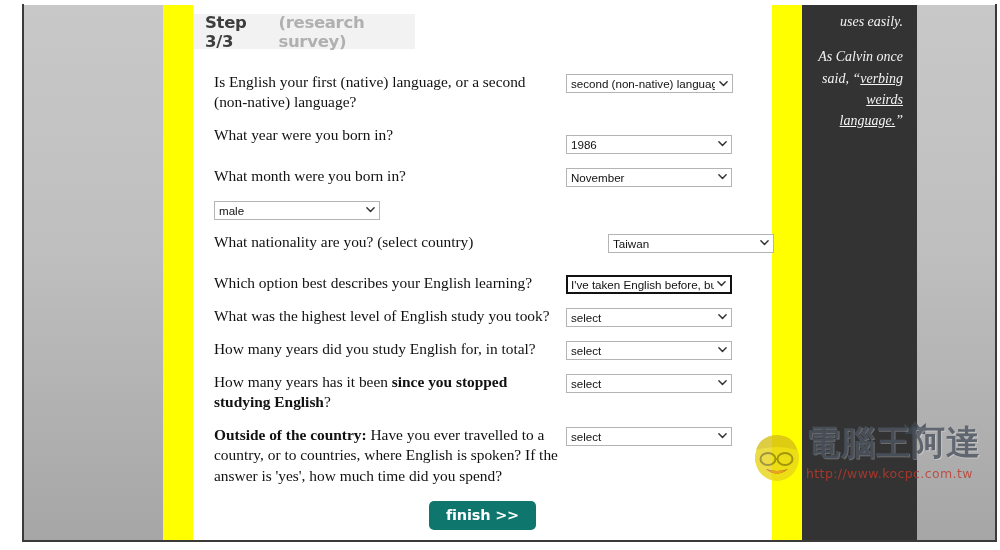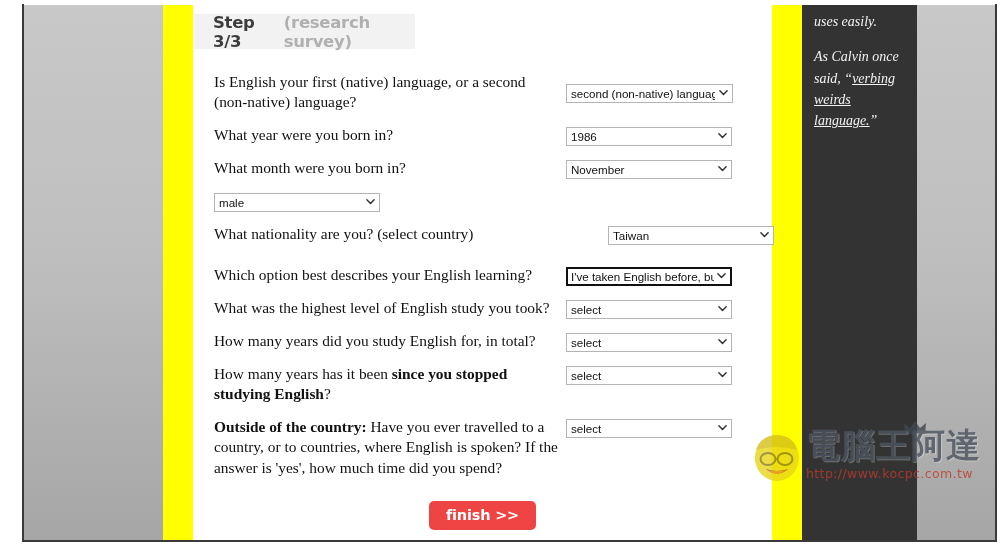--- a/index.html
+++ b/index.html
@@ -70,21 +70,21 @@
     position: absolute; left: 193px; top: 5px; width: 579px; height: 535px;
     background: #ffffff;
   }
 
   
   .step-tab {
     position: absolute; left: 0px; top: 9px;
     width: 222px; height: 35px;
     background: #f2f2f2;
     display: flex; align-items: center;
-    padding-left: 20px;
+    padding-left: 12px;
     gap: 9px;
   }
   .step-label {
     font-family: "DejaVu Sans", sans-serif;
     font-weight: bold;
     font-size: 16.5px;
     color: #3d3d3d;
     letter-spacing: -0.3px;
   }
   .step-sub {
@@ -152,21 +152,21 @@
     display: block;
     width: 100%;
   }
 
   
   .finish-wrap {
     position: absolute; left: 0; top: 496px; width: 579px;
     display: flex; justify-content: center;
   }
   .finish-btn {
-    background: #ef4444;
+    background: #0f766e;
     border: none;
     border-radius: 5px;
     color: #ffffff;
     font-family: "DejaVu Sans", sans-serif;
     font-weight: bold;
     font-size: 14.5px;
     padding: 6px 17px 7px 17px;
     letter-spacing: -0.2px;
     cursor: pointer;
   }
@@ -176,20 +176,21 @@
     position: absolute; left: 802px; top: 5px; width: 115px; height: 535px;
     background: #333333;
     padding: 6px 14px 0 12px;
   }
   .dark-text {
     font-family: "Liberation Serif", serif;
     font-style: italic;
     font-size: 14px;
     color: #f3f3f3;
     line-height: 1.52;
+    text-align: right;
   }
   .dark-text p { margin: 0 0 14px 0; }
   .dark-link {
     color: #f3f3f3;
     text-decoration: underline;
     cursor: pointer;
   }
 
   
   .watermark {
@@ -198,21 +199,21 @@
     width: 240px; height: 62px;
     pointer-events: none;
     opacity: 0.80;
   }
   .wm-face {
     position: absolute; left: 0; top: 4px;
     width: 56px; height: 56px;
   }
   .wm-cn {
     position: absolute; left: 58px; top: 0px;
-    font-family: Liberation Sans, sans-serif;
+    font-family: Liberation Mono, monospace;
     font-weight: bold;
     font-size: 34px;
     color: #4d5560;
     letter-spacing: 1px;
     line-height: 42px;
     text-shadow: 1px 1px 0 rgba(255,255,255,0.35);
   }
   .wm-crown {
     position: absolute; left: 155px; top: -4px;
     width: 24px; height: 16px;
@@ -241,37 +242,37 @@
   <div class="yellow-right"></div>
 
   <div class="content-panel">
 
     <div class="step-tab">
       <span class="step-label">Step 3/3</span>
       <span class="step-sub">(research survey)</span>
     </div>
 
     <div class="form-area" id="survey-form">
-        <div class="form-row" style="margin-bottom: 12px; align-items: center;">
+        <div class="form-row" style="margin-bottom: 12px;">
           <div class="q-text">Is English your first (native) language, or a second (non-native) language?</div>
           <div class="select-cell">
             <div class="dd" role="combobox" style="width: 167px;">
               <span class="dd-value">second (non-native) language</span>
               <span class="dd-caret">
                 <svg viewBox="0 0 10 10" width="9" height="9">
                   <path d="M1 3 L5 7.2 L9 3" fill="none" stroke="#333" stroke-width="1.6" stroke-linecap="round" stroke-linejoin="round"></path>
                 </svg>
               </span>
             </div>
           </div>
         </div>
         <div class="form-row" style="margin-bottom: 12px;">
           <div class="q-text">What year were you born in?</div>
           <div class="select-cell">
-            <div class="dd" role="combobox" style="width: 166px;">
+            <div class="dd" role="combobox" style="width: 166px; margin-top: 8px;">
               <span class="dd-value">1986</span>
               <span class="dd-caret">
                 <svg viewBox="0 0 10 10" width="9" height="9">
                   <path d="M1 3 L5 7.2 L9 3" fill="none" stroke="#333" stroke-width="1.6" stroke-linecap="round" stroke-linejoin="round"></path>
                 </svg>
               </span>
             </div>
           </div>
         </div>
         <div class="form-row" style="margin-bottom: 12px;">

